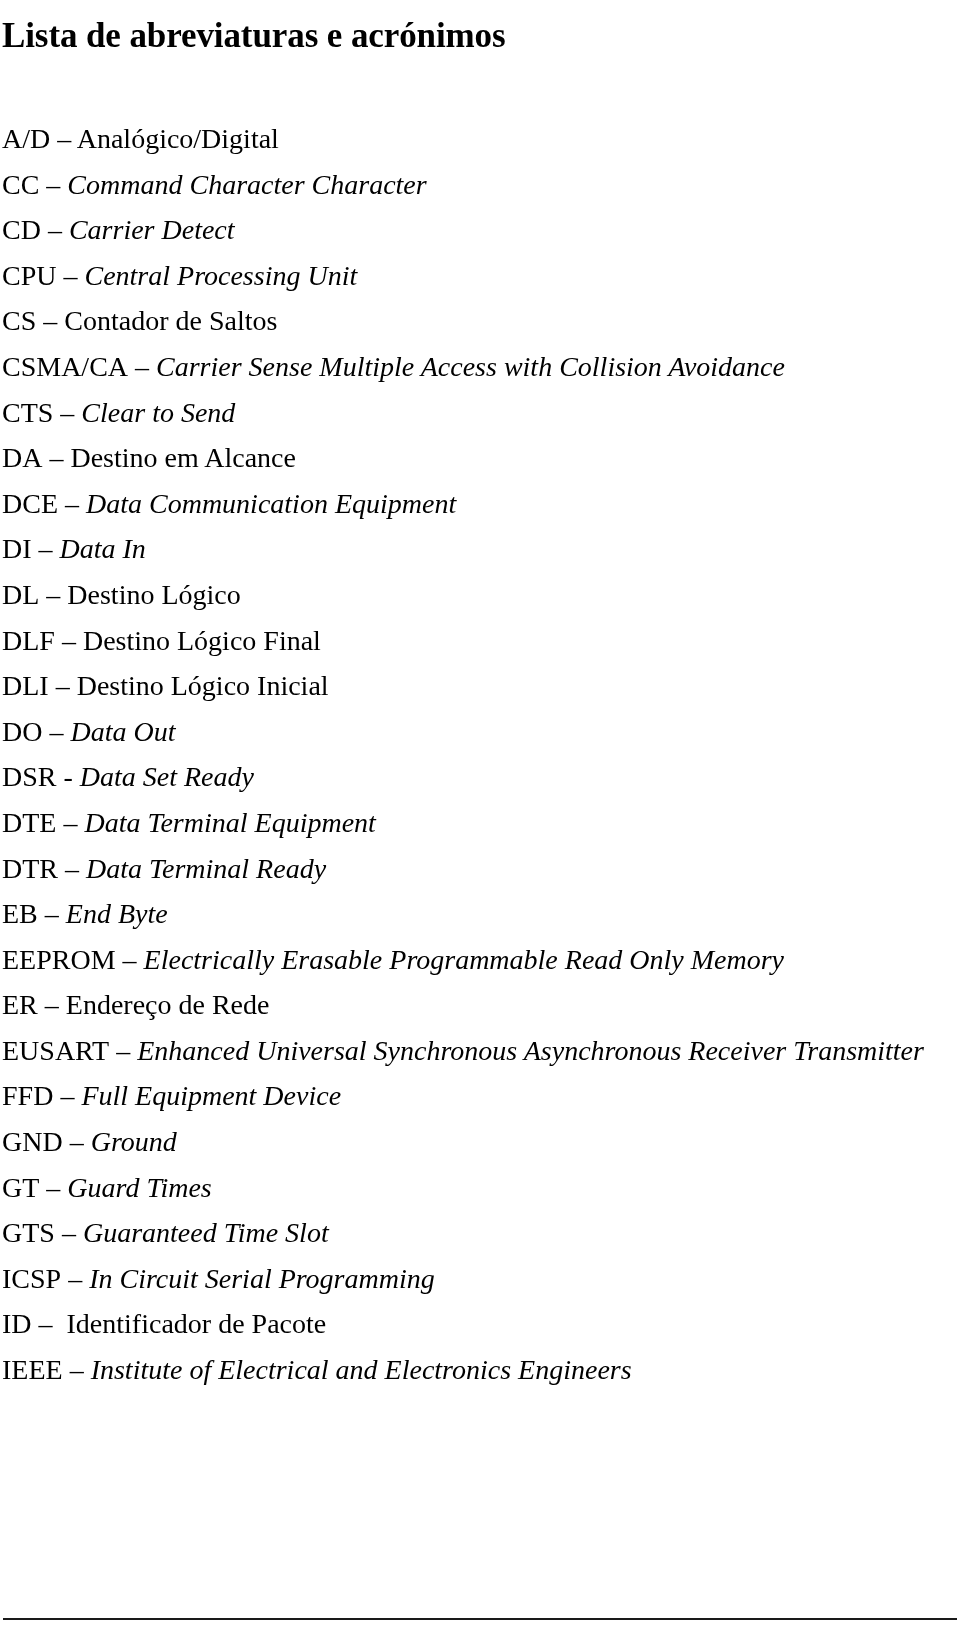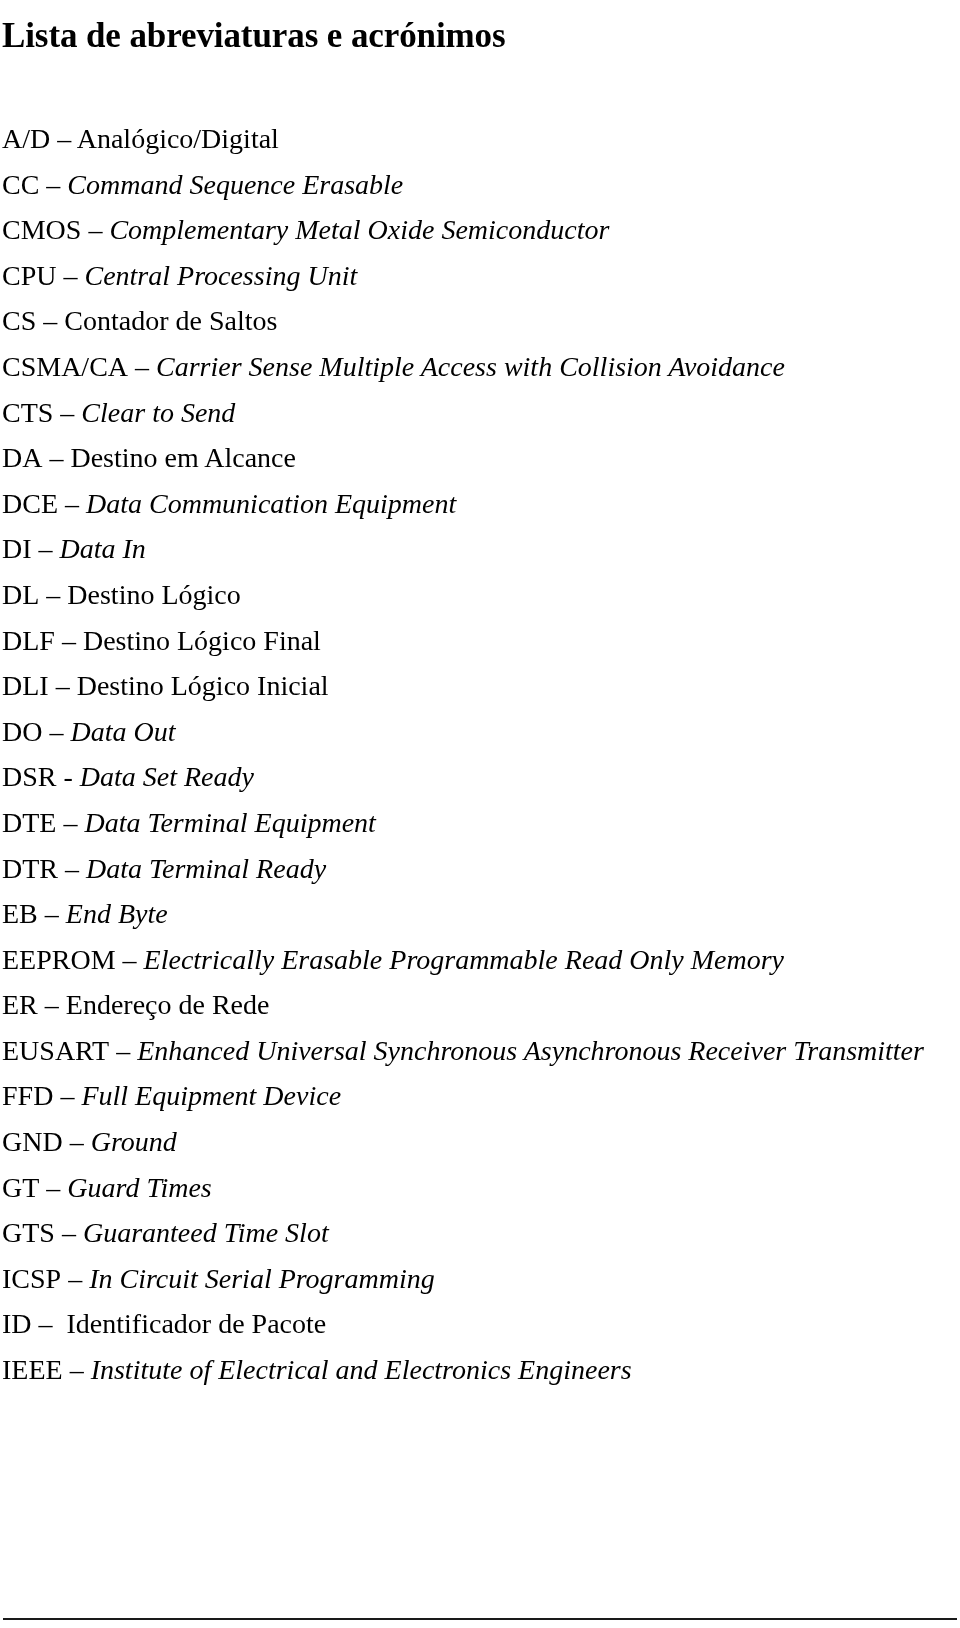--- a/index.html
+++ b/index.html
@@ -103,22 +103,22 @@
 </style>
 </head>
 <body>
 
 <div class="page">
 
   <h1 class="doc-title">Lista de abreviaturas e acrónimos</h1>
 
   <ul class="abbrev-list">
       <li class="abbrev-item"><span class="term">A/D</span><span class="sep"> – </span><span class="def roman">Analógico/Digital</span></li>
-      <li class="abbrev-item"><span class="term">CC</span><span class="sep"> – </span><span class="def">Command Sequence Erasable</span></li>
-      <li class="abbrev-item"><span class="term">CMOS</span><span class="sep"> – </span><span class="def">Complementary Metal Oxide Semiconductor</span></li>
+      <li class="abbrev-item"><span class="term">CC</span><span class="sep"> – </span><span class="def">Command Character Character</span></li>
+      <li class="abbrev-item"><span class="term">CD</span><span class="sep"> – </span><span class="def">Carrier Detect</span></li>
       <li class="abbrev-item"><span class="term">CPU</span><span class="sep"> – </span><span class="def">Central Processing Unit</span></li>
       <li class="abbrev-item"><span class="term">CS</span><span class="sep"> – </span><span class="def roman">Contador de Saltos</span></li>
       <li class="abbrev-item"><span class="term">CSMA/CA</span><span class="sep"> – </span><span class="def">Carrier Sense Multiple Access with Collision Avoidance</span></li>
       <li class="abbrev-item"><span class="term">CTS</span><span class="sep"> – </span><span class="def">Clear to Send</span></li>
       <li class="abbrev-item"><span class="term">DA</span><span class="sep"> – </span><span class="def roman">Destino em Alcance</span></li>
       <li class="abbrev-item"><span class="term">DCE</span><span class="sep"> – </span><span class="def">Data Communication Equipment</span></li>
       <li class="abbrev-item"><span class="term">DI</span><span class="sep"> – </span><span class="def">Data In</span></li>
       <li class="abbrev-item"><span class="term">DL</span><span class="sep"> – </span><span class="def roman">Destino Lógico</span></li>
       <li class="abbrev-item"><span class="term">DLF</span><span class="sep"> – </span><span class="def roman">Destino Lógico Final</span></li>
       <li class="abbrev-item"><span class="term">DLI</span><span class="sep"> – </span><span class="def roman">Destino Lógico Inicial</span></li>

